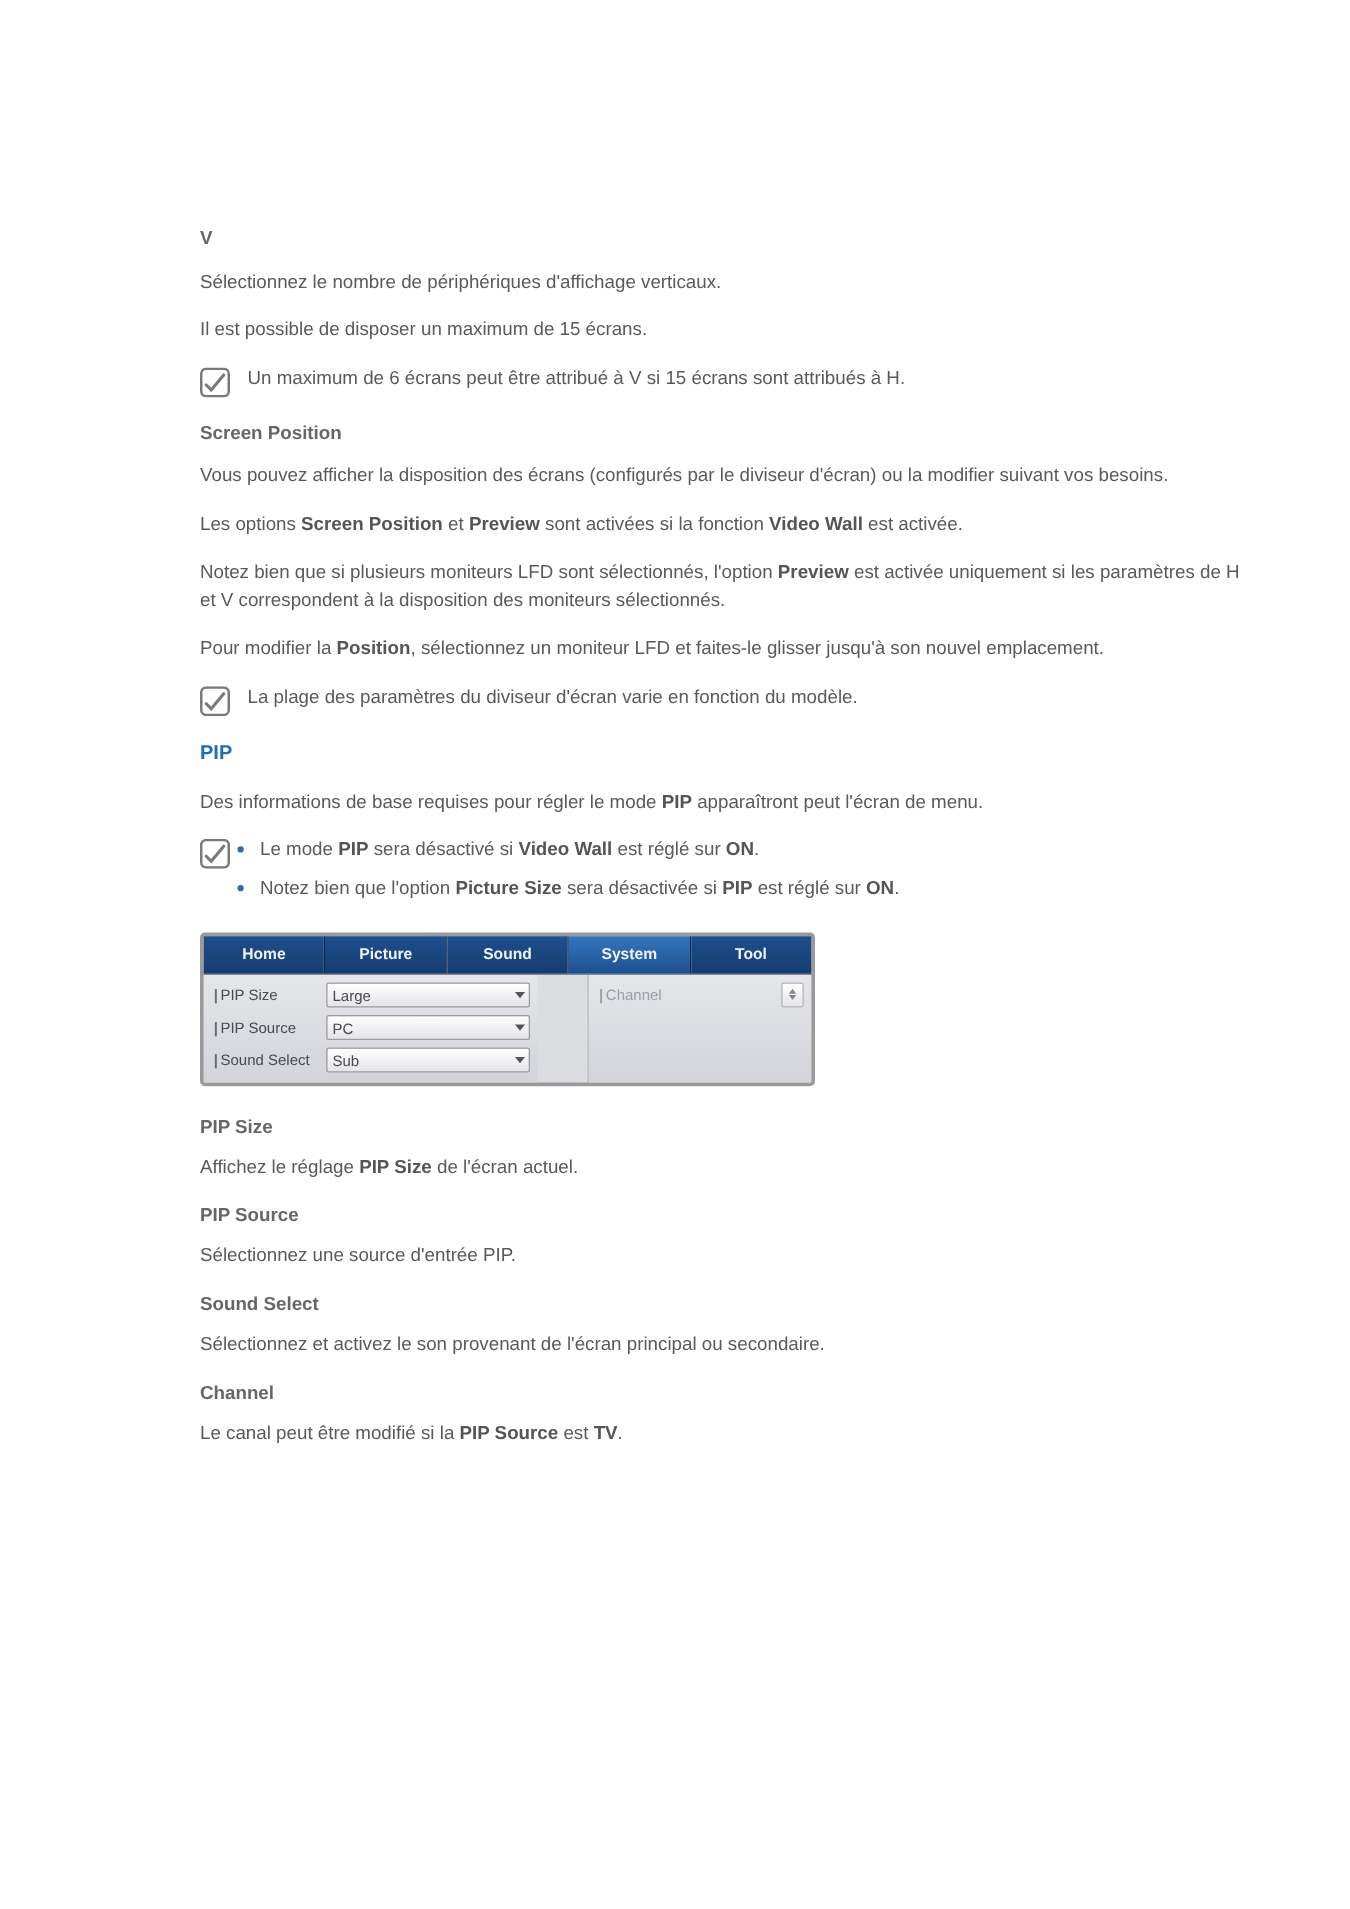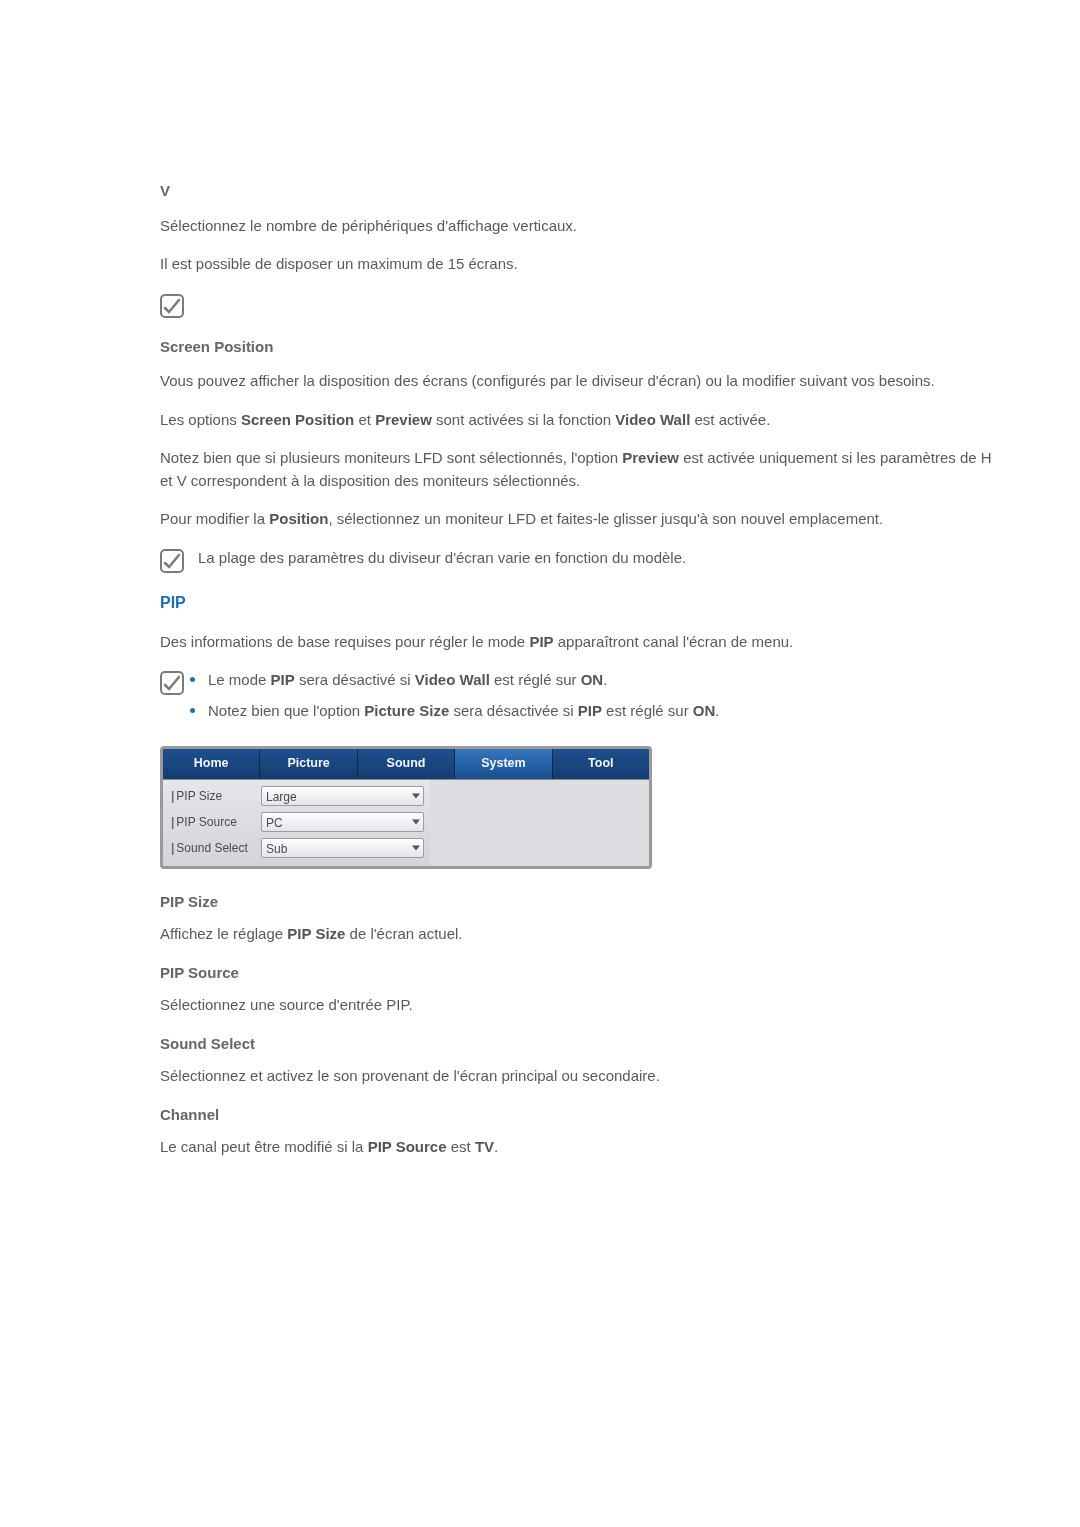--- a/index.html
+++ b/index.html
@@ -185,20 +185,21 @@
 <p class="paragraph">Sélectionnez le nombre de périphériques d'affichage verticaux.</p>
 <p class="paragraph">Il est possible de disposer un maximum de 15 écrans.</p>
 
 <div class="note-row">
   <span class="note-icon">
     <svg width="24" height="24" viewBox="0 0 24 24">
       <rect x="1" y="1" width="22" height="22" rx="4" fill="none" stroke="#7a7a7a" stroke-width="2"></rect>
       <path d="M5 14 L9 18 L19 6" fill="none" stroke="#7a7a7a" stroke-width="2.5" stroke-linecap="round"></path>
     </svg>
   </span>
+  <span>Un maximum de 6 écrans peut être attribué à V si 15 écrans sont attribués à H.</span>
 </div>
 
 <div class="heading-bold">Screen Position</div>
 <p class="paragraph">Vous pouvez afficher la disposition des écrans (configurés par le diviseur d'écran) ou la modifier suivant vos besoins.</p>
 <p class="paragraph">
   <span>Les options </span><span class="bold">Screen Position</span><span> et </span><span class="bold">Preview</span><span> sont activées si la fonction </span><span class="bold">Video Wall</span><span> est activée.</span>
 </p>
 <p class="paragraph">
   <span>Notez bien que si plusieurs moniteurs LFD sont sélectionnés, l'option </span><span class="bold">Preview</span><span> est activée uniquement si les paramètres de H et V correspondent à la disposition des moniteurs sélectionnés.</span>
 </p>
@@ -211,21 +212,21 @@
     <svg width="24" height="24" viewBox="0 0 24 24">
       <rect x="1" y="1" width="22" height="22" rx="4" fill="none" stroke="#7a7a7a" stroke-width="2"></rect>
       <path d="M5 14 L9 18 L19 6" fill="none" stroke="#7a7a7a" stroke-width="2.5" stroke-linecap="round"></path>
     </svg>
   </span>
   <span>La plage des paramètres du diviseur d'écran varie en fonction du modèle.</span>
 </div>
 
 <div class="section-title-pip">PIP</div>
 <p class="paragraph">
-  <span>Des informations de base requises pour régler le mode </span><span class="bold">PIP</span><span> apparaîtront canal l'écran de menu.</span>
+  <span>Des informations de base requises pour régler le mode </span><span class="bold">PIP</span><span> apparaîtront peut l'écran de menu.</span>
 </p>
 
 <div class="note-block">
   <span class="note-icon">
     <svg width="24" height="24" viewBox="0 0 24 24">
       <rect x="1" y="1" width="22" height="22" rx="4" fill="none" stroke="#7a7a7a" stroke-width="2"></rect>
       <path d="M5 14 L9 18 L19 6" fill="none" stroke="#7a7a7a" stroke-width="2.5" stroke-linecap="round"></path>
     </svg>
   </span>
   <ul class="bullet-list">
@@ -254,20 +255,29 @@
       </div>
       <div class="ui-row">
         <div class="ui-label"><span class="pipe">|</span><span>PIP Source</span></div>
         <div class="ui-select"><span>PC</span><span class="caret"></span></div>
       </div>
       <div class="ui-row">
         <div class="ui-label"><span class="pipe">|</span><span>Sound Select</span></div>
         <div class="ui-select"><span>Sub</span><span class="caret"></span></div>
       </div>
     </div>
+    <div class="ui-right">
+      <div class="ui-row">
+        <div class="ui-right-label"><span class="pipe">|</span><span>Channel</span></div>
+        <div class="ui-spinner">
+          <span class="up"></span>
+          <span class="down"></span>
+        </div>
+      </div>
+    </div>
   </div>
 </div>
 
 <div class="subheading">PIP Size</div>
 <p class="paragraph">
   <span>Affichez le réglage </span><span class="bold">PIP Size</span><span> de l'écran actuel.</span>
 </p>
 
 <div class="subheading">PIP Source</div>
 <p class="paragraph">Sélectionnez une source d'entrée PIP.</p>

